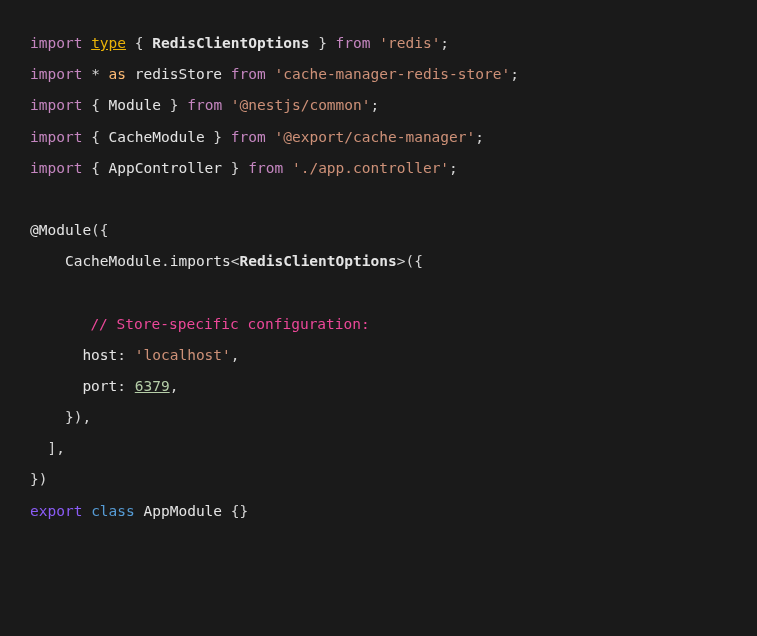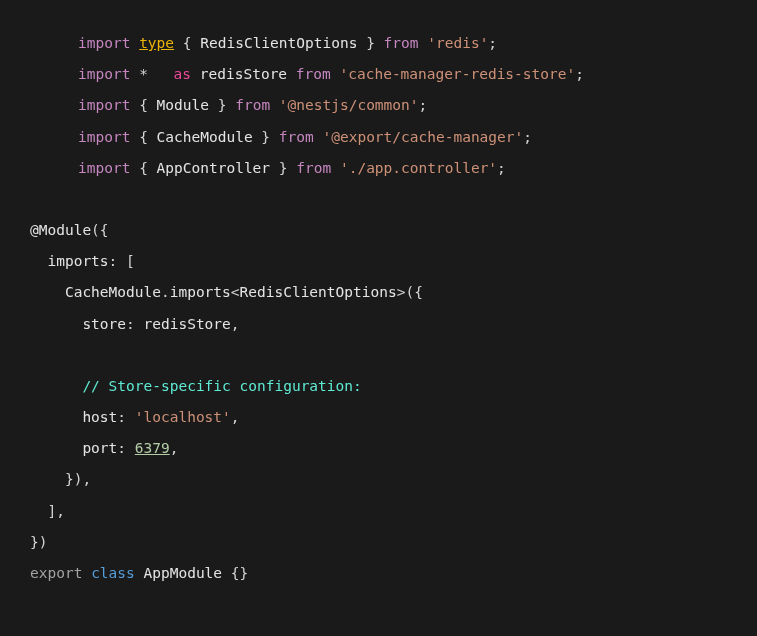--- a/index.html
+++ b/index.html
@@ -14,59 +14,57 @@
       line-height: 2.15;
       color: #d4d4d4;
       padding: 28px 30px;
       width: 757px;
       height: 636px;
       overflow: hidden;
     }
     .code-line {
       white-space: pre;
     }
-    .kw-import { color: #c586c0; margin-left: 48px; }
+    .kw-import { color: #c586c0; }
     .kw-type { color: #eab308; text-decoration: underline; }
     .kw-from { color: #c586c0; }
-    .kw-as { color: #ec4899; margin-left: 17px; }
-    .kw-export { color: #a3a3a3; }
+    .kw-as { color: #fdba74; }
+    .kw-export { color: #8b5cf6; }
     .kw-class { color: #569cd6; }
     .brace { color: #d4d4d4; }
     .paren { color: #d4d4d4; }
     .bracket { color: #d4d4d4; }
     .semicolon { color: #d4d4d4; }
     .comma { color: #d4d4d4; }
     .colon { color: #d4d4d4; }
     .dot { color: #d4d4d4; }
     .star { color: #d4d4d4; }
     .angle { color: #d4d4d4; }
     .identifier { color: #e4e4e4; }
-    .type-name { color: #e4e4e4; }
+    .type-name { color: #e4e4e4; font-weight: bold; }
     .class-name { color: #e4e4e4; }
     .property { color: #e4e4e4; }
     .method { color: #e4e4e4; }
     .string { color: #ce9178; }
     .number { color: #b5cea8; text-decoration: underline; }
-    .comment { color: #5eead4; }
+    .comment { color: #ec4899; margin-left: 8px; }
     .decorator { color: #e4e4e4; margin-top: 9px; }
   </style>
 </head>
 <body>
 
 <div>
 <div class="code-line"><span class="kw-import">import</span> <span class="kw-type">type</span> <span class="brace">{</span> <span class="type-name">RedisClientOptions</span> <span class="brace">}</span> <span class="kw-from">from</span> <span class="string">'redis'</span><span class="semicolon">;</span></div>
 <div class="code-line"><span class="kw-import">import</span> <span class="star">*</span> <span class="kw-as">as</span> <span class="identifier">redisStore</span> <span class="kw-from">from</span> <span class="string">'cache-manager-redis-store'</span><span class="semicolon">;</span></div>
 <div class="code-line"><span class="kw-import">import</span> <span class="brace">{</span> <span class="identifier">Module</span> <span class="brace">}</span> <span class="kw-from">from</span> <span class="string">'@nestjs/common'</span><span class="semicolon">;</span></div>
 <div class="code-line"><span class="kw-import">import</span> <span class="brace">{</span> <span class="identifier">CacheModule</span> <span class="brace">}</span> <span class="kw-from">from</span> <span class="string">'@export/cache-manager'</span><span class="semicolon">;</span></div>
 <div class="code-line"><span class="kw-import">import</span> <span class="brace">{</span> <span class="identifier">AppController</span> <span class="brace">}</span> <span class="kw-from">from</span> <span class="string">'./app.controller'</span><span class="semicolon">;</span></div>
 <div class="code-line"> </div>
 <div class="code-line"><span class="decorator">@Module</span><span class="paren">(</span><span class="brace">{</span></div>
-<div class="code-line"><span>  </span><span class="property">imports</span><span class="colon">:</span> <span class="bracket">[</span></div>
 <div class="code-line"><span>    </span><span class="class-name">CacheModule</span><span class="dot">.</span><span class="method">imports</span><span class="angle">&lt;</span><span class="type-name">RedisClientOptions</span><span class="angle">&gt;</span><span class="paren">(</span><span class="brace">{</span></div>
-<div class="code-line"><span>      </span><span class="property">store</span><span class="colon">:</span> <span class="identifier">redisStore</span><span class="comma">,</span></div>
 <div class="code-line"> </div>
 <div class="code-line"><span>      </span><span class="comment">// Store-specific configuration:</span></div>
 <div class="code-line"><span>      </span><span class="property">host</span><span class="colon">:</span> <span class="string">'localhost'</span><span class="comma">,</span></div>
 <div class="code-line"><span>      </span><span class="property">port</span><span class="colon">:</span> <span class="number">6379</span><span class="comma">,</span></div>
 <div class="code-line"><span>    </span><span class="brace">}</span><span class="paren">)</span><span class="comma">,</span></div>
 <div class="code-line"><span>  </span><span class="bracket">]</span><span class="comma">,</span></div>
 <div class="code-line"><span class="brace">}</span><span class="paren">)</span></div>
 <div class="code-line"><span class="kw-export">export</span> <span class="kw-class">class</span> <span class="class-name">AppModule</span> <span class="brace">{</span><span class="brace">}</span></div>
 </div>
 

